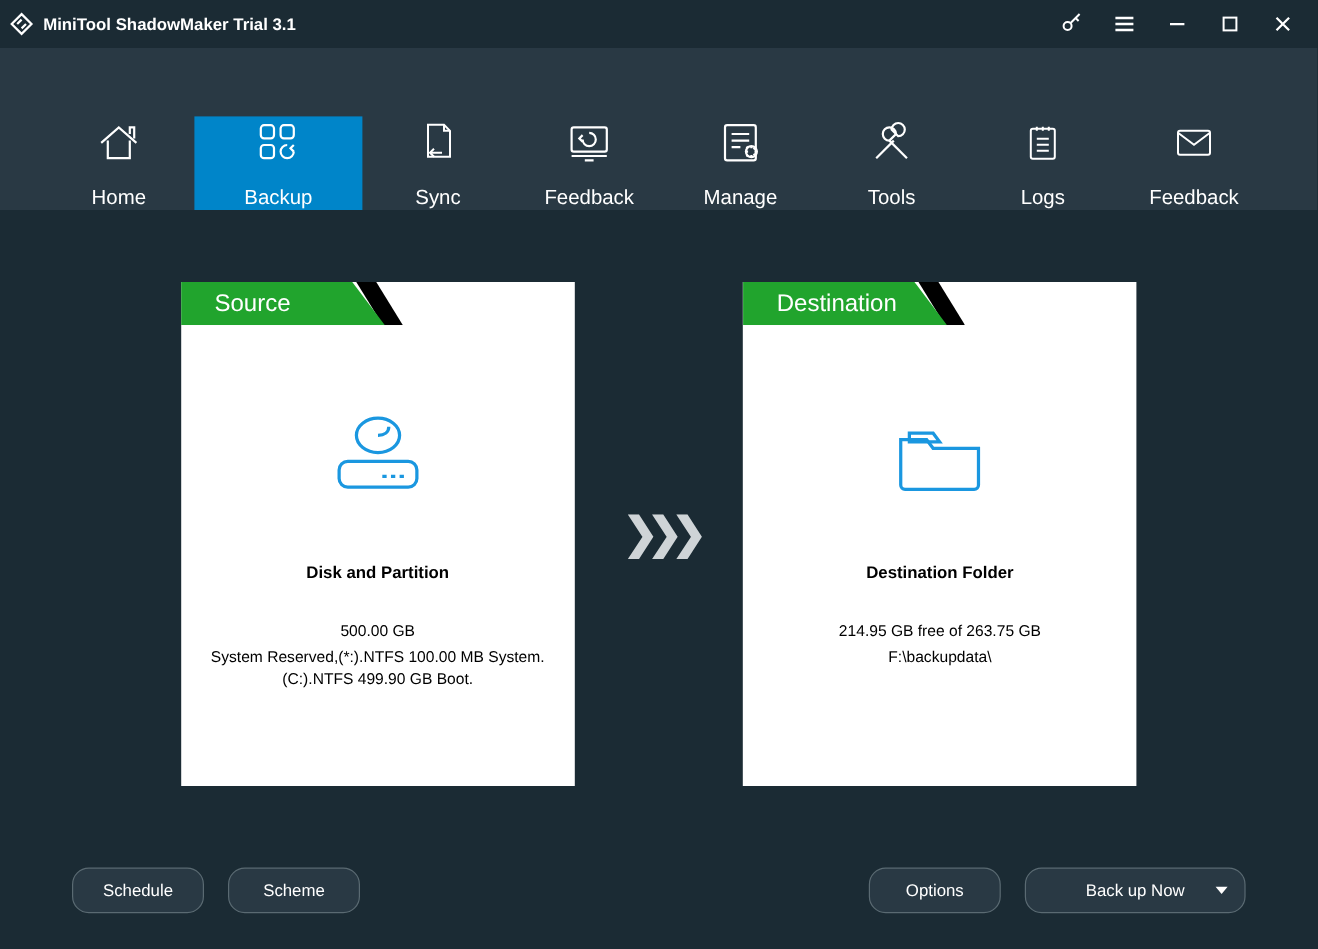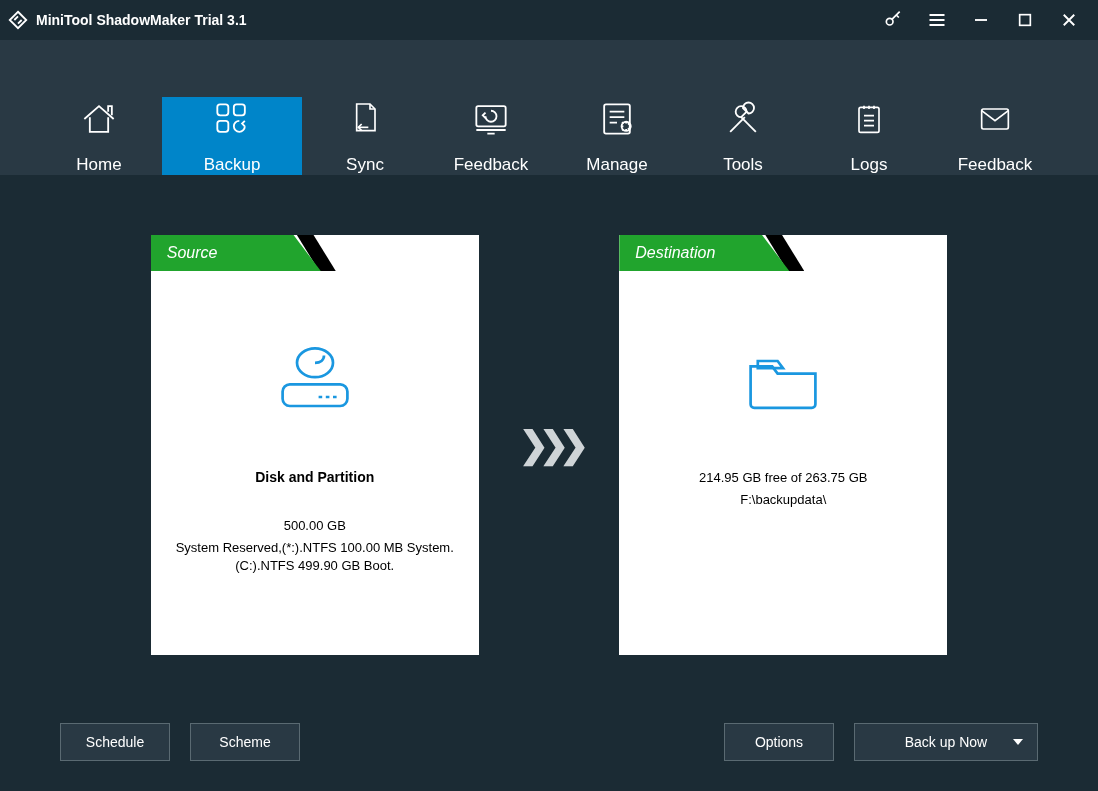--- a/index.html
+++ b/index.html
@@ -88,26 +88,25 @@
     height: 36px;
     overflow: visible;
   }
   .panel-tab {
     position: absolute;
     top: 0; left: 0;
     height: 36px;
     width: 170px;
     background: #21a42d;
     color: #fff;
-    font-size: 16px;
-    display: flex;
-    align-items: center;
-    padding-left: 16px;
+    font-size: 20px;
+    display: flex;
+    align-items: center;
+    padding-left: 28px;
     clip-path: polygon(0 0, 84% 0, 100% 100%, 0 100%);
-    font-style: italic;
   }
   .panel-tab-border {
     position: absolute;
     top: 0; left: 0;
     height: 36px;
     width: 185px;
     background: #000;
     clip-path: polygon(79% 0, 88% 0, 100% 100%, 91% 100%);
   }
   .panel-body {
@@ -147,21 +146,21 @@
     min-width: 110px;
     padding: 0 22px;
     border: 1px solid #5a6a72;
     background: #293944;
     color: #fff;
     font-size: 14px;
     display: inline-flex;
     align-items: center;
     justify-content: center;
     cursor: pointer;
-    border-radius: 0;
+    border-radius: 14px;
   }
   .btn.wide { min-width: 184px; position: relative; }
   .btn .caret {
     position: absolute; right: 14px; top: 50%; transform: translateY(-50%);
     width: 0; height: 0;
     border-left: 5px solid transparent;
     border-right: 5px solid transparent;
     border-top: 6px solid #fff;
   }
 </style>
@@ -325,20 +324,21 @@
         <div class="panel-tab-border"></div>
         <div class="panel-tab">Destination</div>
       </div>
       <div class="panel-body">
         <div class="panel-icon">
           <svg width="90" height="72" viewBox="0 0 100 80" fill="none" stroke="#1a97e0" stroke-width="3">
             <path d="M14 26h24l6 8h42v34a4 4 0 0 1-4 4H18a4 4 0 0 1-4-4V26z"></path>
             <path d="M22 20h22l6 8H22z"></path>
           </svg>
         </div>
+        <div class="panel-heading">Destination Folder</div>
         <div class="panel-line">214.95 GB free of 263.75 GB</div>
         <div class="panel-line">F:\backupdata\</div>
       </div>
     </div>
   </div>
 
   <div class="bottom-row">
     <div class="btn">Schedule</div>
     <div class="btn">Scheme</div>
     <div class="bottom-spacer"></div>

